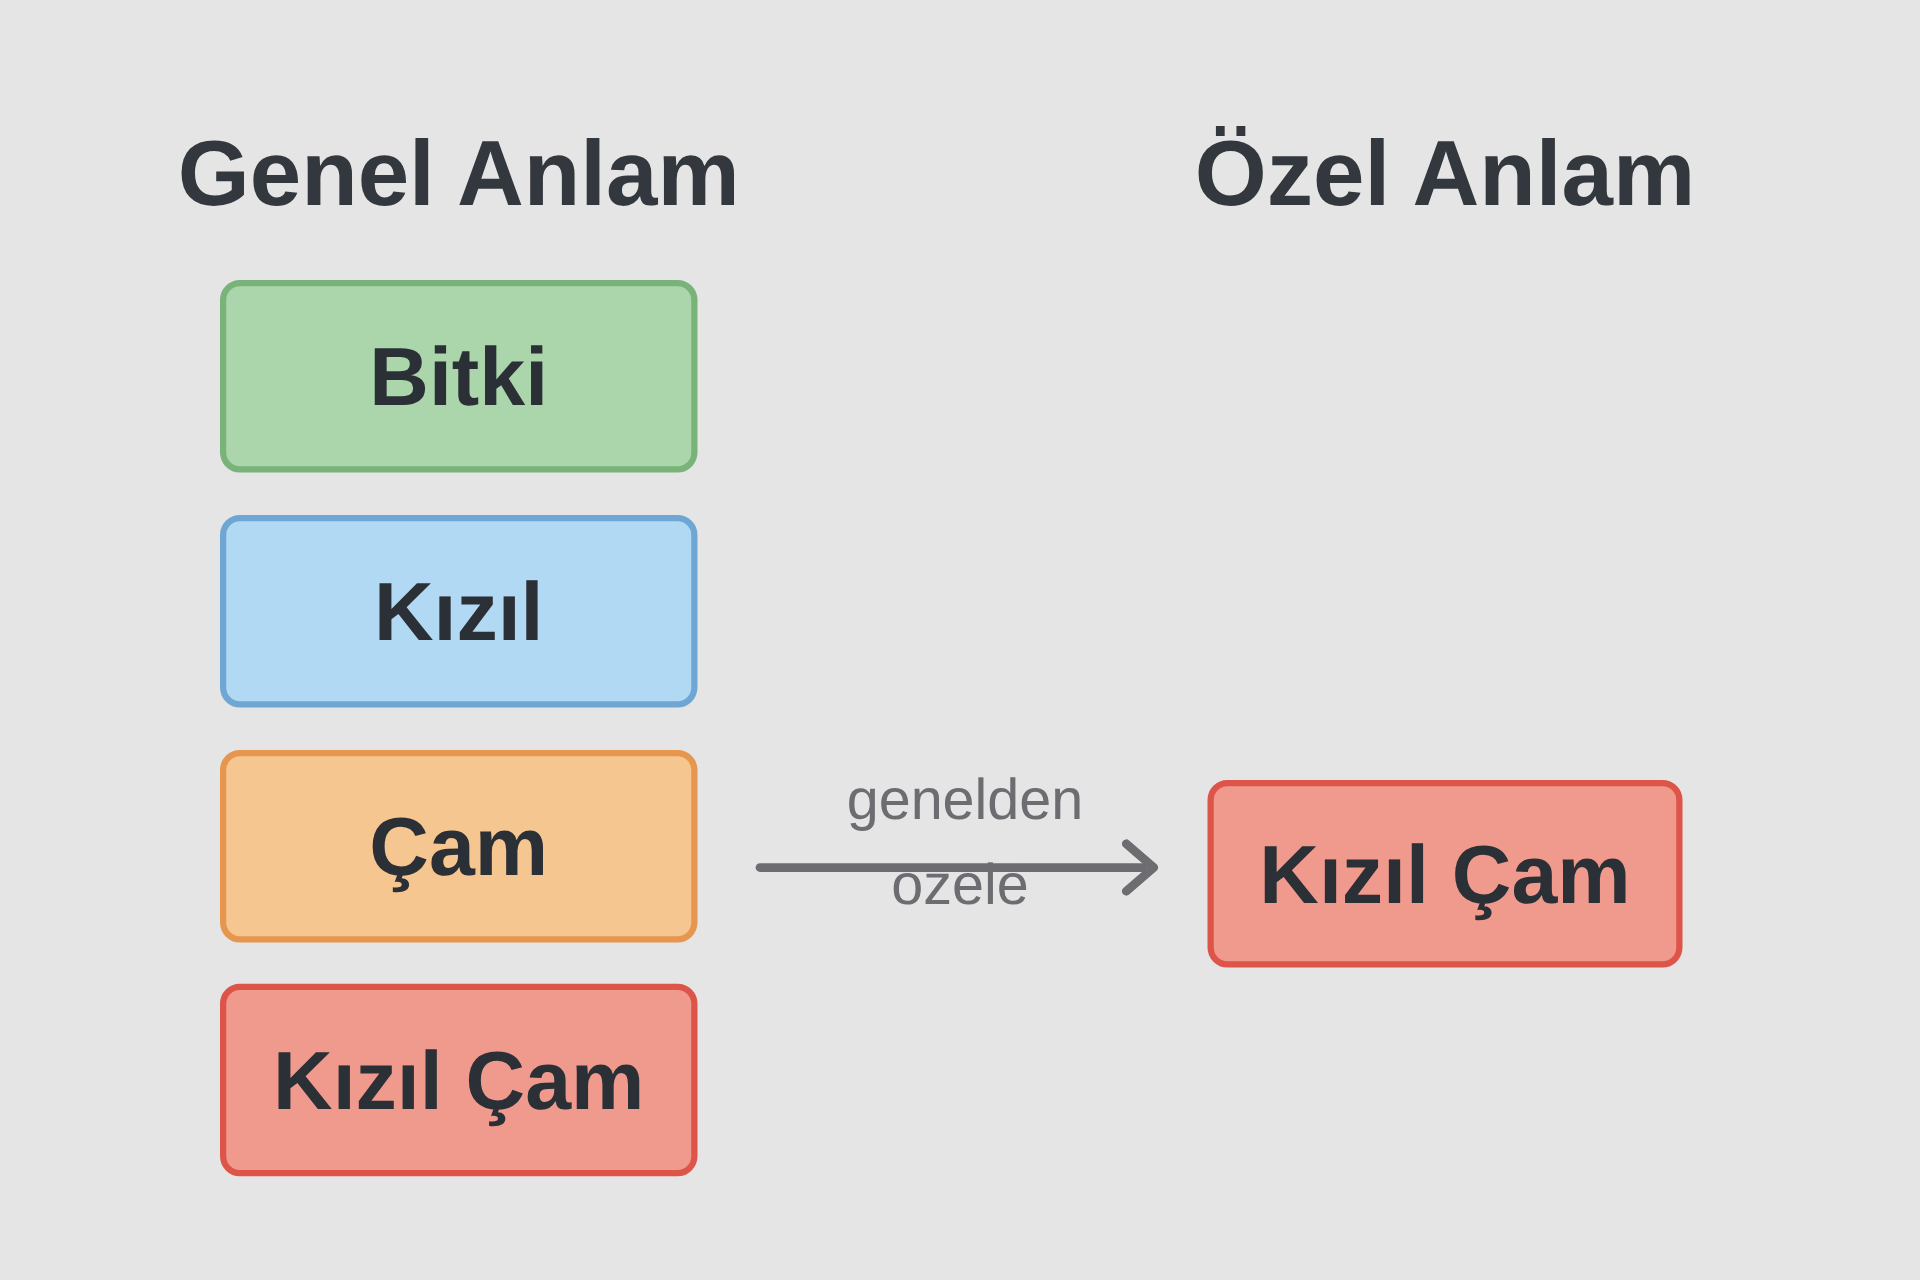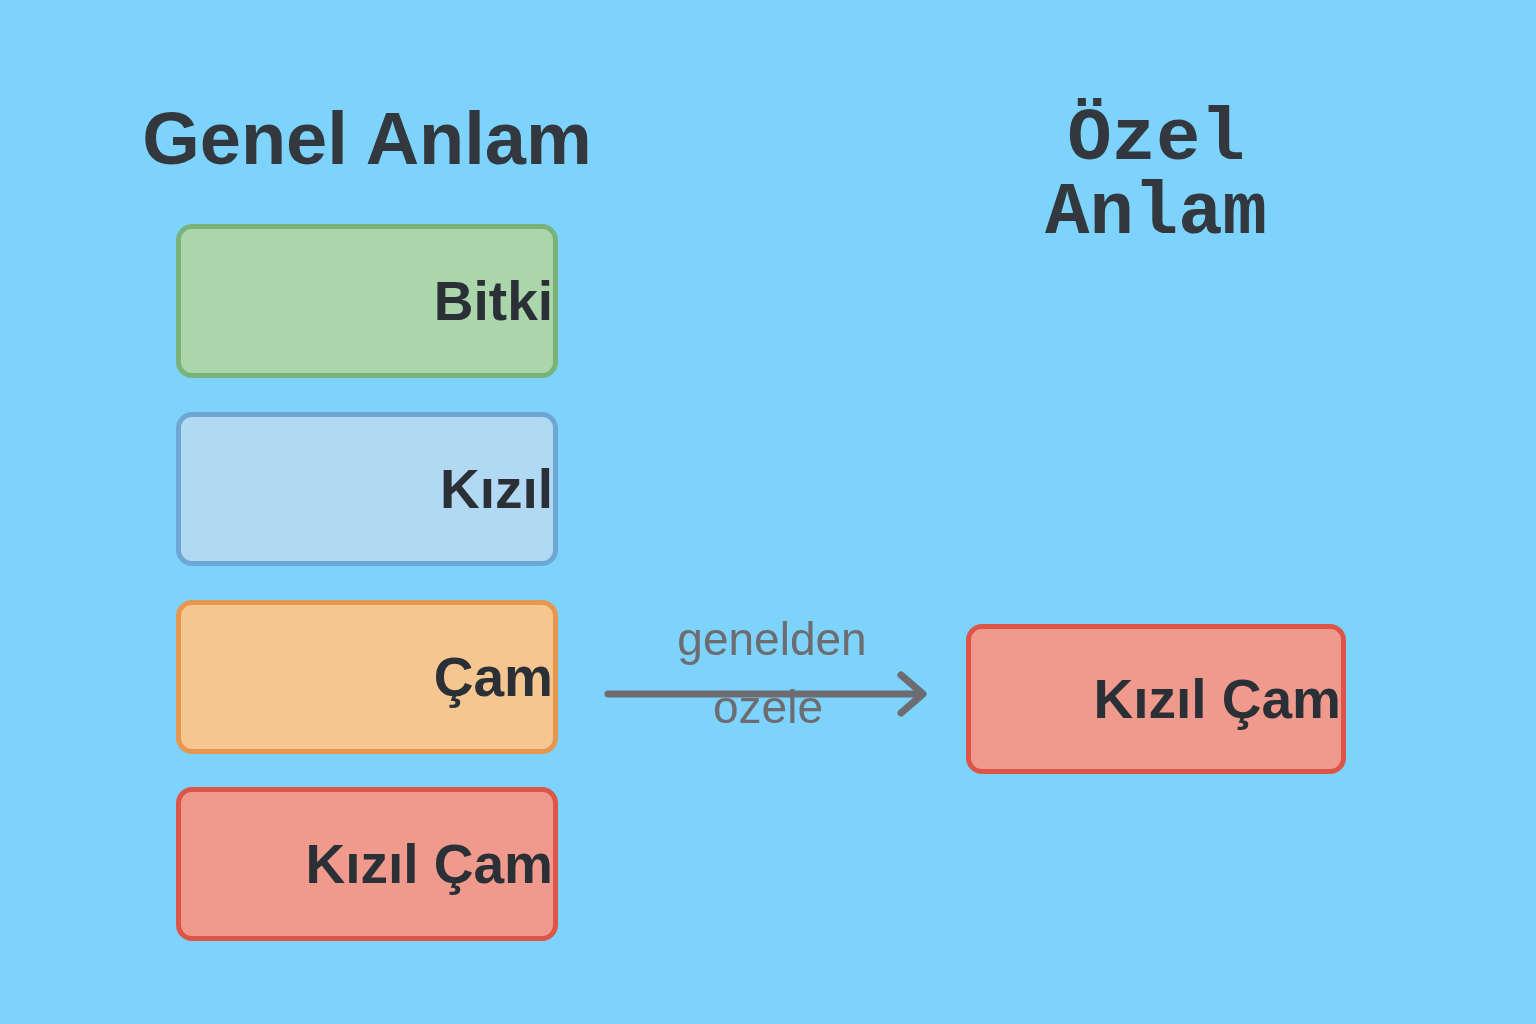--- a/index.html
+++ b/index.html
@@ -24,22 +24,22 @@
   .heading-right { left: 946px; top: 102px; width: 420px; }
 
   .box {
     position: absolute;
     box-sizing: border-box;
     border-style: solid;
     border-width: 5px;
     border-radius: 16px;
     display: flex;
     align-items: center;
-    justify-content: flex-end;
-    font-size: 55px;
+    justify-content: center;
+    font-size: 66px;
     font-weight: 700;
   }
   .left-box { left: 176px; width: 382px; height: 154px; }
   .lb-0 { top: 224px; }
   .lb-1 { top: 412px; }
   .lb-2 { top: 600px; }
   .lb-3 { top: 787px; }
   .right-box { left: 966px; top: 624px; width: 380px; height: 150px; }
 
   .arrow-svg { position: absolute; left: 600px; top: 620px; width: 340px; height: 160px; }
@@ -50,25 +50,25 @@
     font-size: 46px;
     font-weight: 400;
     line-height: 1;
   }
   .arrow-label-top    { left: 622px; top: 616px; }
   .arrow-label-bottom { left: 618px; top: 684px; }
 </style>
 </head>
 <body>
 
-<div class="canvas" style="background-color: #7dd3fc;">
+<div class="canvas" style="background-color: #e5e5e5;">
 
   <h1 class="heading heading-left" style="color: rgb(51, 56, 62);">Genel Anlam</h1>
 
-  <h1 class="heading heading-right" style="color: rgb(51, 56, 62); font-family: Liberation Mono, monospace;">Özel Anlam</h1>
+  <h1 class="heading heading-right" style="color: rgb(51, 56, 62);">Özel Anlam</h1>
 
   <div class="box left-box lb-0" style="background-color: rgb(171, 214, 171); border-color: rgb(122, 179, 122);">
     <span style="color: rgb(43, 48, 54);">Bitki</span>
   </div>
 
   <div class="box left-box lb-1" style="background-color: rgb(178, 217, 244); border-color: rgb(111, 167, 212);">
     <span style="color: rgb(43, 48, 54);">Kızıl</span>
   </div>
 
   <div class="box left-box lb-2" style="background-color: rgb(245, 198, 144); border-color: rgb(230, 150, 79);">

